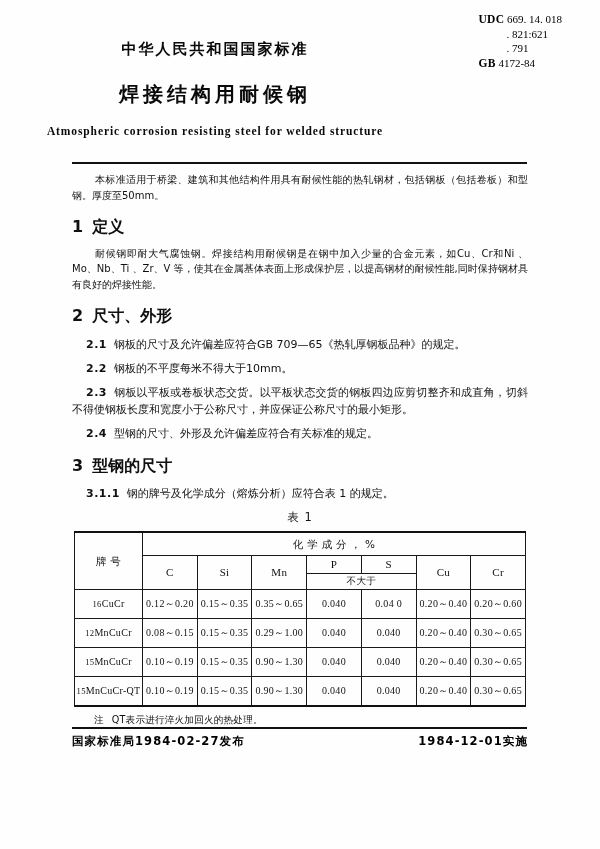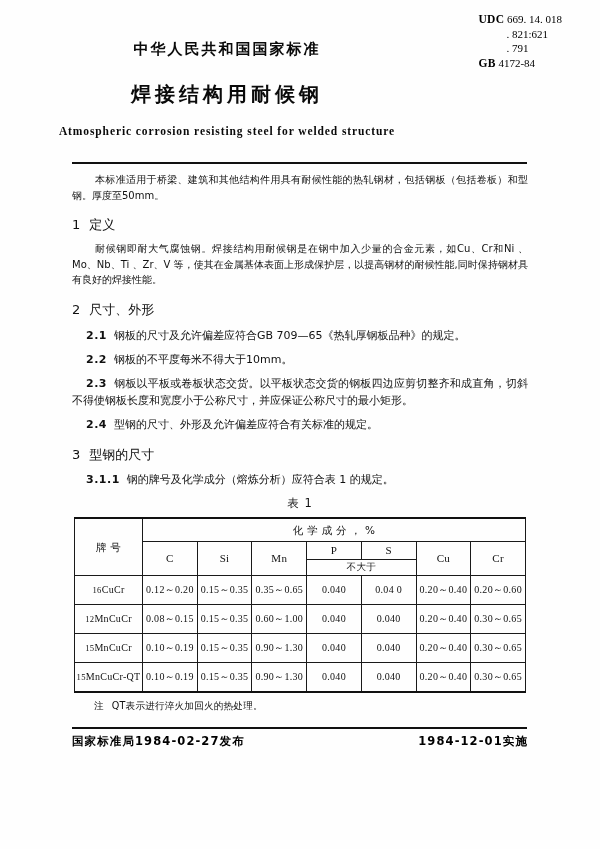--- a/index.html
+++ b/index.html
@@ -19,21 +19,21 @@
     position: absolute;
     left: 0; top: 0;
     width: 600px;
     height: 849px;
     background: #fefefe;
   }
 
   
   .header-block {
     position: absolute;
-    left: 16px; top: 40px;
+    left: 4px; top: 40px;
     width: 480px;
   }
   .cn-standard-title {
     text-align: center;
     font-family: "DejaVu Sans", "Liberation Sans", sans-serif;
     font-size: 15px;
     font-weight: bold;
     letter-spacing: 2px;
     margin-left: -58px;
     color: #0a0a0a;
@@ -105,22 +105,22 @@
   .para {
     margin: 0 0 2px 0;
     text-align: justify;
     text-justify: inter-ideograph;
     font-family: "DejaVu Sans", "Liberation Sans", sans-serif;
     font-size: 10px;
   }
   .para.indent { text-indent: 23px; }
   .sec-head {
     font-family: "DejaVu Sans", "Liberation Sans", sans-serif;
-    font-weight: normal;
-    font-size: 13px;
+    font-weight: bold;
+    font-size: 16px;
     margin: 12px 0 6px 0;
   }
   .sec-head .num { margin-right: 9px; }
   .sub-head {
     font-family: "DejaVu Sans", "Liberation Sans", sans-serif;
     font-size: 11px;
     margin: 7px 0 2px 0;
     padding-left: 14px;
     text-align: justify;
     text-justify: inter-ideograph;
@@ -294,21 +294,21 @@
           <td>0.35～0.65</td>
           <td>0.040</td>
           <td>0.04 0</td>
           <td>0.20～0.40</td>
           <td>0.20～0.60</td>
         </tr>
         <tr>
           <td class="grade-cell"><span class="lead">12</span><span>MnCuCr</span></td>
           <td>0.08～0.15</td>
           <td>0.15～0.35</td>
-          <td>0.60～1.00</td>
+          <td>0.29～1.00</td>
           <td>0.040</td>
           <td>0.040</td>
           <td>0.20～0.40</td>
           <td>0.30～0.65</td>
         </tr>
         <tr>
           <td class="grade-cell"><span class="lead">15</span><span>MnCuCr</span></td>
           <td>0.10～0.19</td>
           <td>0.15～0.35</td>
           <td>0.90～1.30</td>

